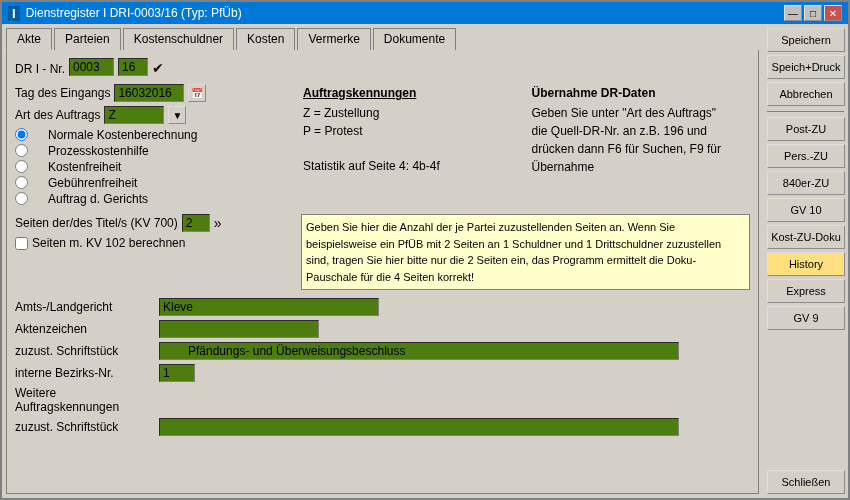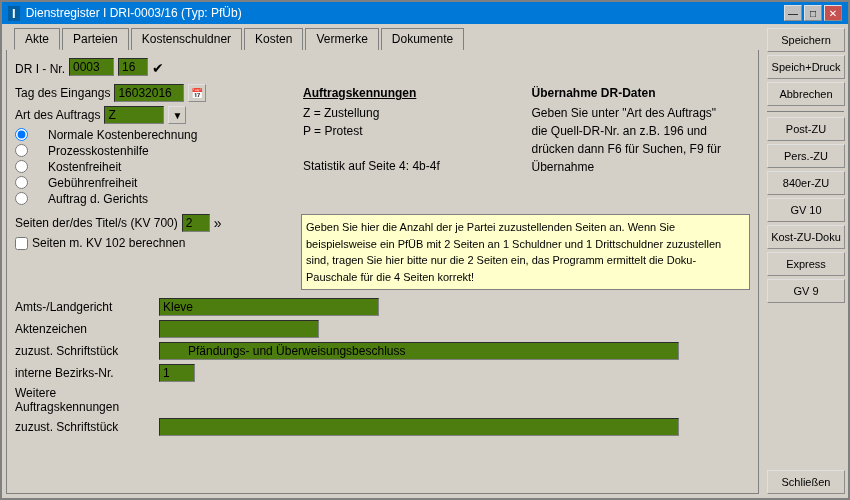--- a/index.html
+++ b/index.html
@@ -73,21 +73,21 @@
       display: flex;
       flex-direction: column;
       overflow: hidden;
     }
 
     
     .tabs {
       display: flex;
       background: #d4d0c8;
       padding-top: 4px;
-      padding-left: 12px;
+      padding-left: 4px;
       gap: 2px;
       flex-shrink: 0;
     }
 
     .tab {
       padding: 3px 10px;
       background: #d4d0c8;
       border: 1px solid #808080;
       border-bottom: none;
       cursor: pointer;
@@ -455,19 +455,20 @@
     <div class="right-sidebar">
       <div class="sidebar-btn">Speichern</div>
       <div class="sidebar-btn">Speich+Druck</div>
       <div class="sidebar-btn">Abbrechen</div>
       <div class="divider"></div>
       <div class="sidebar-btn">Post-ZU</div>
       <div class="sidebar-btn">Pers.-ZU</div>
       <div class="sidebar-btn">840er-ZU</div>
       <div class="sidebar-btn">GV 10</div>
       <div class="sidebar-btn">Kost-ZU-Doku</div>
+      <div class="sidebar-btn highlighted">History</div>
       <div class="sidebar-btn">Express</div>
       <div class="sidebar-btn">GV 9</div>
       <div class="spacer"></div>
       <div class="sidebar-btn">Schließen</div>
     </div>
   </div>
 </div>
 
 </body></html>

